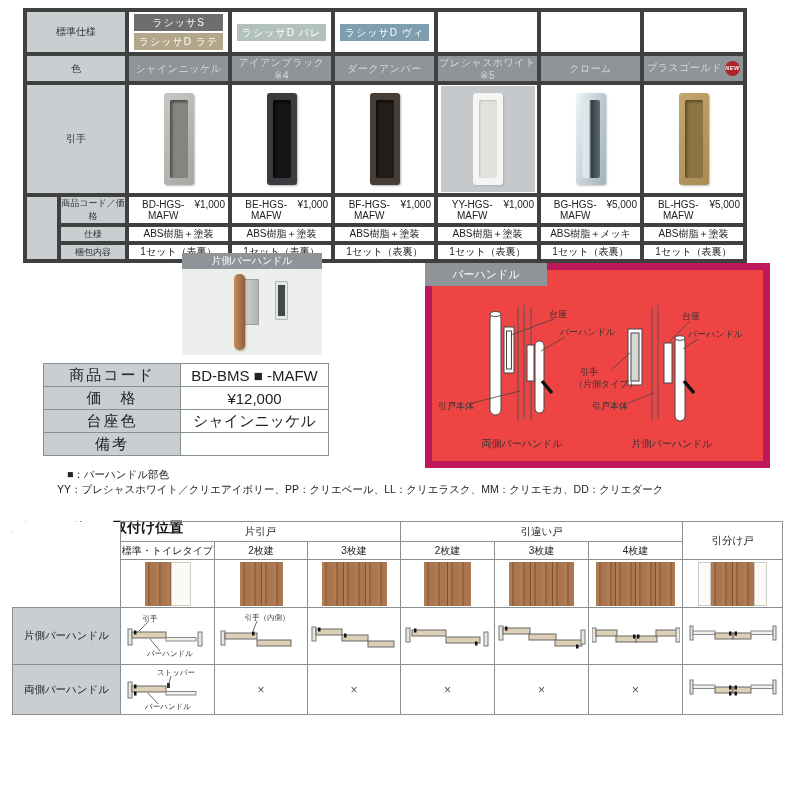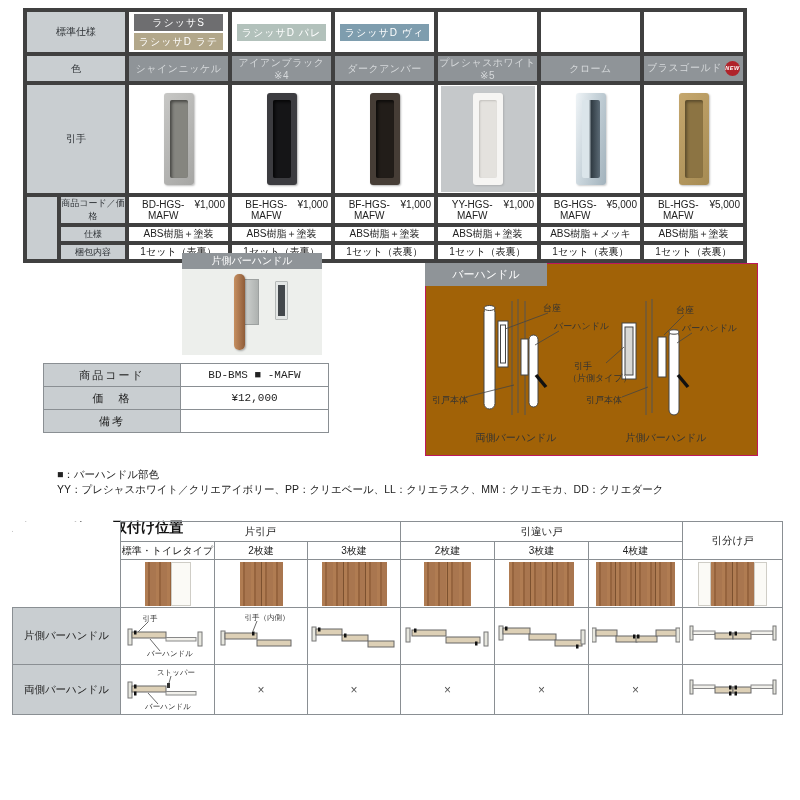--- a/index.html
+++ b/index.html
@@ -43,25 +43,25 @@
   .code-cell .in{display:flex;justify-content:space-between;padding:0 3px;}
   .small td{font-size:10px;}
 
   
   .sec-bar{background:#8f9498;color:#fff;text-align:center;}
   .midleft-img{background:#edefec;}
   .bar-plate{position:absolute;left:60px;top:10px;width:15px;height:44px;background:linear-gradient(90deg,#d3d6d4,#aeb2b0);border:1px solid #9da1a0;}
   .bar-wood{position:absolute;left:52px;top:5px;width:11px;height:76px;border-radius:5px;background:linear-gradient(90deg,#c68f60,#a5714a 60%,#8f5c38);box-shadow:1px 1px 2px rgba(0,0,0,.3);}
   .mini-pull{position:absolute;left:93px;top:12px;width:11px;height:37px;background:#e3e6e5;border:1px solid #b5b9b8;border-radius:1px;}
   .mini-pull::after{content:"";position:absolute;left:2px;right:2px;top:3px;bottom:3px;background:#43484c;}
-  .ml-table td{border:1px solid #8a8f93;height:22px;font-size:11px;text-align:center;vertical-align:middle;padding:0;font-family:Liberation Mono, monospace;}
+  .ml-table td{border:1px solid #8a8f93;height:22px;font-size:15px;text-align:center;vertical-align:middle;padding:0;}
   .ml-table .lbl{background:#c9ced1;letter-spacing:2px;}
 
   
-  .diag-box{border:1px solid #be185d;background:#a16207;}
+  .diag-box{border:7px solid #be185d;background:#ef4444;}
   svg text{fill:#333;}
   .ln{stroke:#555;stroke-width:1;fill:none;}
   .part{fill:#fff;stroke:#444;stroke-width:1;}
   .ptr{stroke:#111;stroke-width:3.5;}
 
   
   .footnote{font-size:10.5px;color:#222;line-height:15px;white-space:nowrap;}
 
   
   .bottom-title{font-size:14px;font-weight:bold;color:#111;}
@@ -223,20 +223,24 @@
   <tbody>
       <tr>
     <td class="lbl">商品コード</td>
     <td>BD-BMS ■ -MAFW</td>
   </tr>
   <tr>
     <td class="lbl">価　格</td>
     <td>¥12,000</td>
   </tr>
   <tr>
+    <td class="lbl">台座色</td>
+    <td>シャインニッケル</td>
+  </tr>
+  <tr>
     <td class="lbl">備考</td>
     <td></td>
   </tr>
 </tbody>
   </table>
 
 <div class="diag-box abs" style="left:425px;top:263px;width:331px;height:191px;">
   <svg class="abs" style="left:0;top:23px;" width="331" height="166" viewBox="0 0 331 166">
 
     <path class="ln" d="M86 14 V128 M92 12 V126 M99 14 V128"></path>
@@ -269,21 +273,21 @@
     <text x="250" y="26" font-size="9">台座</text>
     <text x="256" y="44" font-size="9">バーハンドル</text>
     <text x="148" y="82" font-size="9">引手</text>
     <text x="142" y="94" font-size="9">（片側タイプ）</text>
     <text x="160" y="116" font-size="9">引戸本体</text>
     <text x="240" y="154" font-size="10" text-anchor="middle">片側バーハンドル</text>
   </svg>
 </div>
 <div class="sec-bar abs" style="left:425px;top:263px;width:122px;height:23px;line-height:23px;font-size:11px;">バーハンドル</div>
 
-<div class="footnote abs" style="left:57px;top:467px;">■：バーハンドル部色</div>
+<div class="footnote abs" style="left:67px;top:467px;">■：バーハンドル部色</div>
 <div class="footnote abs" style="left:57px;top:482px;text-align:right;">YY：プレシャスホワイト／クリエアイボリー、PP：クリエベール、LL：クリエラスク、MM：クリエモカ、DD：クリエダーク</div>
 
 <div class="bottom-title abs" style="left:13px;top:519px;">バーハンドルの取付け位置</div>
 
 <table class="btm-table abs" style="left:12px;top:521px;width:770px;">
   <colgroup>
     <col style="width:108px">
       <col style="width:94px">
       <col style="width:93px">
       <col style="width:93px">

